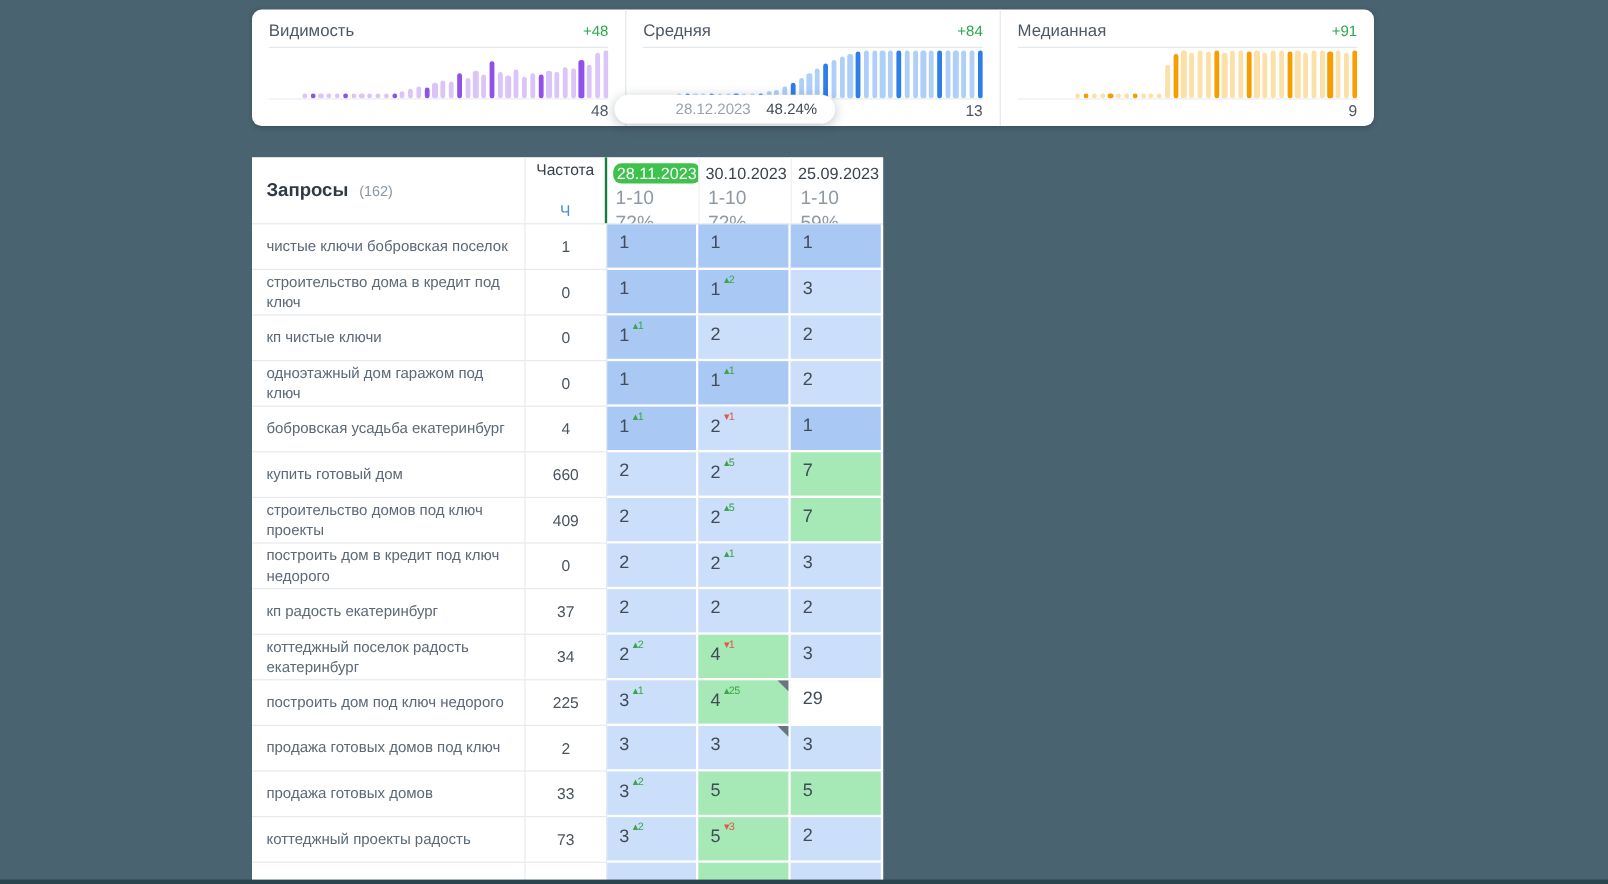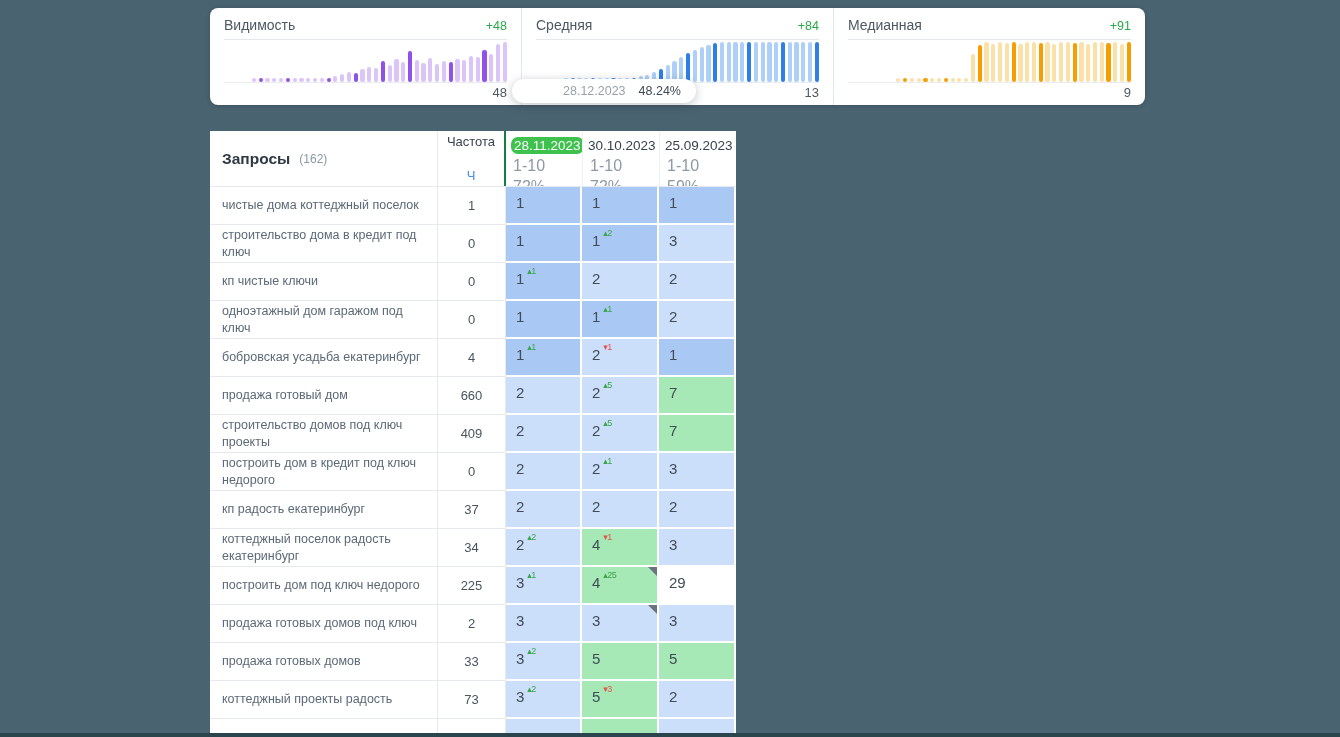--- a/index.html
+++ b/index.html
@@ -301,21 +301,21 @@
     </div>
     <div class="th-date">
       <span class="date-label">25.09.2023</span>
       <div class="date-sub">1-10</div>
       <div class="date-sub">59%</div>
     </div>
   </div>
 
   <div>
       <div class="grid-row row">
-        <div class="kw">чистые дома коттеджный поселок</div>
+        <div class="kw">чистые ключи бобровская поселок</div>
         <div class="freq">1</div>
         <div class="pos" style="background: rgb(169, 201, 244);"><span>1</span></div>
         <div class="pos" style="background: rgb(169, 201, 244);"><span>1</span></div>
         <div class="pos" style="background: rgb(169, 201, 244);"><span>1</span></div>
       </div>
       <div class="grid-row row">
         <div class="kw">строительство дома в кредит под ключ</div>
         <div class="freq">0</div>
         <div class="pos" style="background: rgb(169, 201, 244);"><span>1</span></div>
         <div class="pos" style="background: rgb(169, 201, 244);"><span>1</span><sup class="chg-up">▴2</sup></div>
@@ -336,21 +336,21 @@
         <div class="pos" style="background: rgb(203, 222, 250);"><span>2</span></div>
       </div>
       <div class="grid-row row">
         <div class="kw">бобровская усадьба екатеринбург</div>
         <div class="freq">4</div>
         <div class="pos" style="background: rgb(169, 201, 244);"><span>1</span><sup class="chg-up">▴1</sup></div>
         <div class="pos" style="background: rgb(203, 222, 250);"><span>2</span><sup class="chg-down">▾1</sup></div>
         <div class="pos" style="background: rgb(169, 201, 244);"><span>1</span></div>
       </div>
       <div class="grid-row row">
-        <div class="kw">продажа готовый дом</div>
+        <div class="kw">купить готовый дом</div>
         <div class="freq">660</div>
         <div class="pos" style="background: rgb(203, 222, 250);"><span>2</span></div>
         <div class="pos" style="background: rgb(203, 222, 250);"><span>2</span><sup class="chg-up">▴5</sup></div>
         <div class="pos" style="background: rgb(166, 232, 182);"><span>7</span></div>
       </div>
       <div class="grid-row row">
         <div class="kw">строительство домов под ключ проекты</div>
         <div class="freq">409</div>
         <div class="pos" style="background: rgb(203, 222, 250);"><span>2</span></div>
         <div class="pos" style="background: rgb(203, 222, 250);"><span>2</span><sup class="chg-up">▴5</sup></div>

